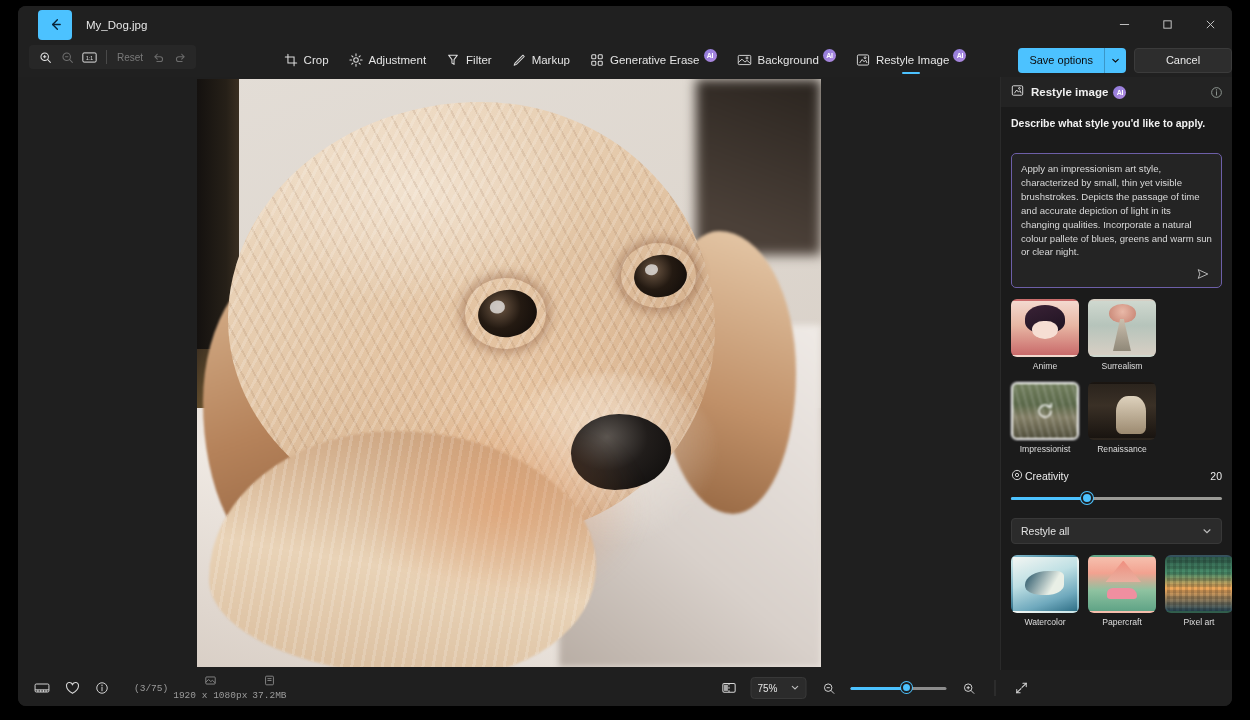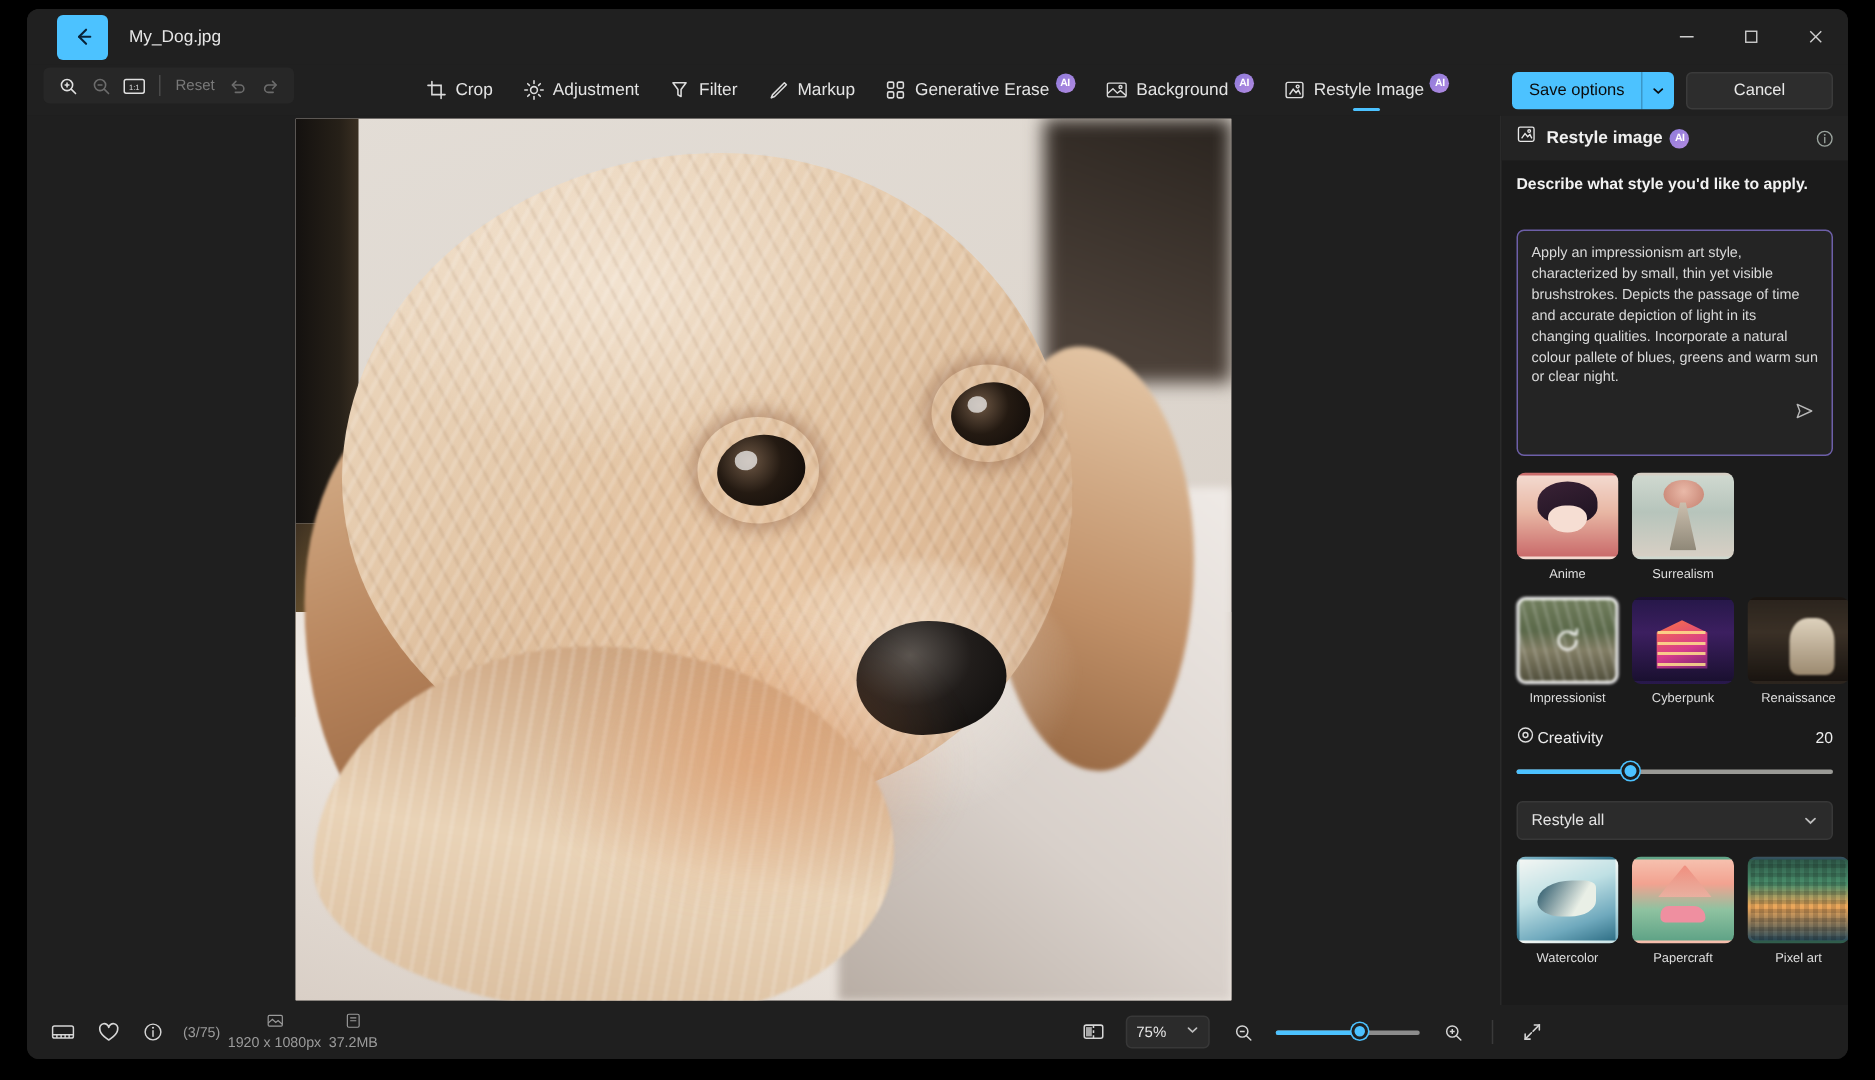--- a/index.html
+++ b/index.html
@@ -85,21 +85,21 @@
     color: #fff; font-size: 7px; font-weight: bold;
     display: flex; align-items: center; justify-content: center;
     align-self: flex-start; margin-top: 6px; margin-left: -2px;
     letter-spacing: -0.3px;
   }
   .tool.active::after {
     content: ""; position: absolute; left: 50%; transform: translateX(-50%);
     bottom: 3px; width: 18px; height: 2.5px; border-radius: 2px; background: #4cc2ff;
   }
 
-  .tb-right { position: absolute; right: 10px; display: flex; align-items: center; gap: 8px; }
+  .tb-right { position: absolute; right: 0; display: flex; align-items: center; gap: 8px; }
   .save-split { display: flex; height: 25px; border-radius: 4px; overflow: hidden; }
   .save-main {
     background: #4cc2ff; color: #0b0b0b; font-size: 11px;
     display: flex; align-items: center; padding: 0 11px; cursor: pointer;
   }
   .save-arrow {
     background: #4cc2ff; color: #0b0b0b;
     width: 22px; display: flex; align-items: center; justify-content: center;
     border-left: 1px solid rgba(0,0,0,.22); cursor: pointer;
   }
@@ -243,21 +243,21 @@
   .panel-info {
     position: absolute; right: 9px; color: #9aa39d; cursor: pointer;
     display: flex; align-items: center;
   }
   .panel-body { padding: 10px 10px 0; overflow: hidden; }
   .describe-label { color: #f2f2f2; font-size: 10.5px; font-weight: bold; margin-bottom: 24px; }
   .prompt-box {
     background: #242424;
     border: 1px solid #6d5fa8;
     border-radius: 5px;
-    padding: 8px 9px 20px;
+    padding: 8px 9px 4px;
     position: relative;
     min-height: 110px;
   }
   .prompt-text { color: #d9d9d9; font-size: 9.6px; line-height: 1.45; }
   .send-row { display: flex; justify-content: flex-end; margin-top: 6px; }
   .send-btn { color: #b7b7b7; cursor: pointer; display: flex; padding: 2px; }
 
   .style-grid { display: flex; gap: 9px; margin-top: 11px; }
   .style-cell { width: 68px; }
   .style-thumb {
@@ -351,21 +351,21 @@
     height: 36px; flex: 0 0 36px;
     background: #1f1f1f;
     display: flex; align-items: center;
     padding: 0 10px; position: relative;
   }
   .sb-left { display: flex; align-items: center; gap: 2px; }
   .sb-icon {
     width: 28px; height: 24px; display: flex; align-items: center; justify-content: center;
     color: #d6d6d6; cursor: pointer; border-radius: 3px;
   }
-  .sb-meta { display: flex; align-items: center; gap: 5px; margin-left: 4px; color: #9b9b9b; font-size: 9.5px; }
+  .sb-meta { display: flex; align-items: center; gap: 5px; margin-left: 16px; color: #9b9b9b; font-size: 9.5px; font-family: Liberation Mono, monospace; }
   .sb-meta .mi { display: flex; align-items: center; gap: 4px; flex-direction: column; }
   .sb-right {
     position: absolute; left: 50%; transform: translateX(-50%);
     margin-left: 250px;
     display: flex; align-items: center; gap: 8px;
   }
   .zoom-select {
     height: 22px; min-width: 56px;
     background: #2b2b2b; border: 1px solid #383838; border-radius: 4px;
     display: flex; align-items: center; justify-content: space-between;
@@ -635,24 +635,20 @@
               <div class="spin-overlay">
                 <svg width="20" height="20" viewBox="0 0 20 20" fill="none" stroke="#ffffff" stroke-width="1.5" stroke-linecap="round">
                   <path d="M16 10 a6 6 0 1 1 -2.2 -4.6"></path>
                   <path d="M16.4 2.6 L16 6 L12.6 5.4"></path>
                 </svg>
               </div>
             </div>
             <div class="style-label">Impressionist</div>
           </div>
           <div class="style-cell">
-            <div class="style-thumb t-cyber"></div>
-            <div class="style-label">Cyberpunk</div>
-          </div>
-          <div class="style-cell">
             <div class="style-thumb t-renais"></div>
             <div class="style-label">Renaissance</div>
           </div>
         </div>
 
         <div class="creativity-row">
           <span class="ti">
             <svg width="12" height="12" viewBox="0 0 14 14" fill="none" stroke="#dcdcdc" stroke-width="1.1">
               <circle cx="7" cy="7" r="5.4"></circle>
                 <circle cx="7" cy="7" r="1.9"></circle>

